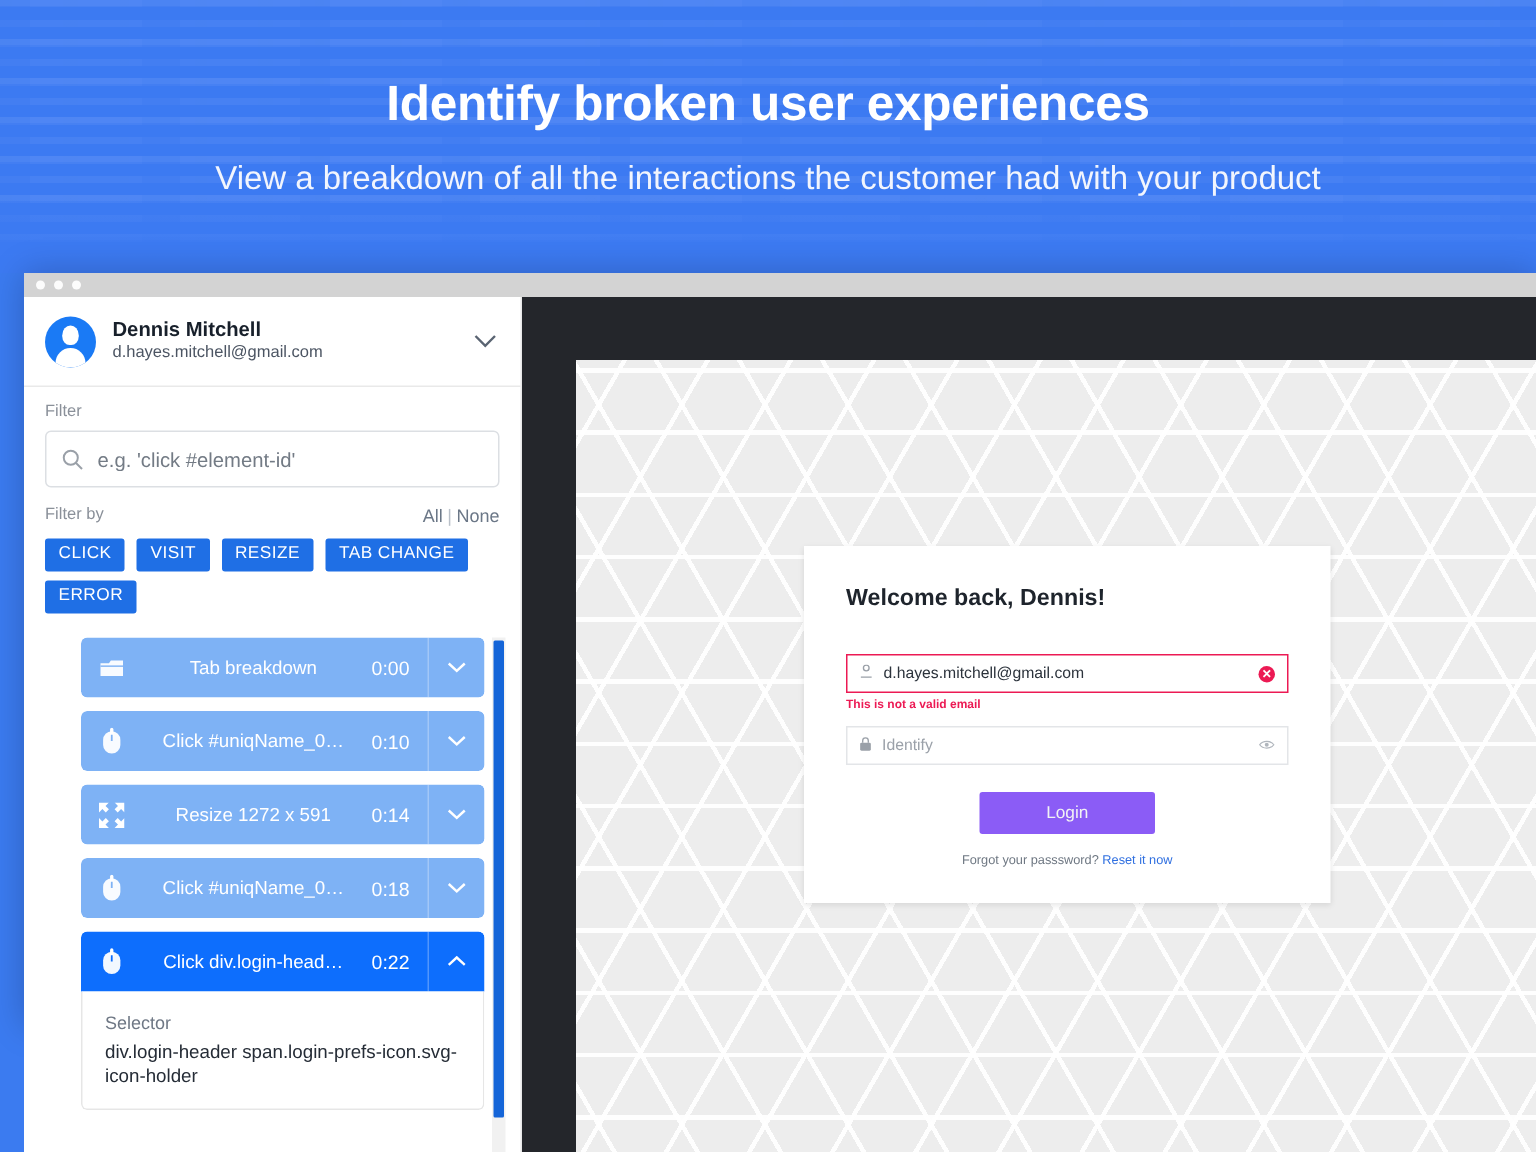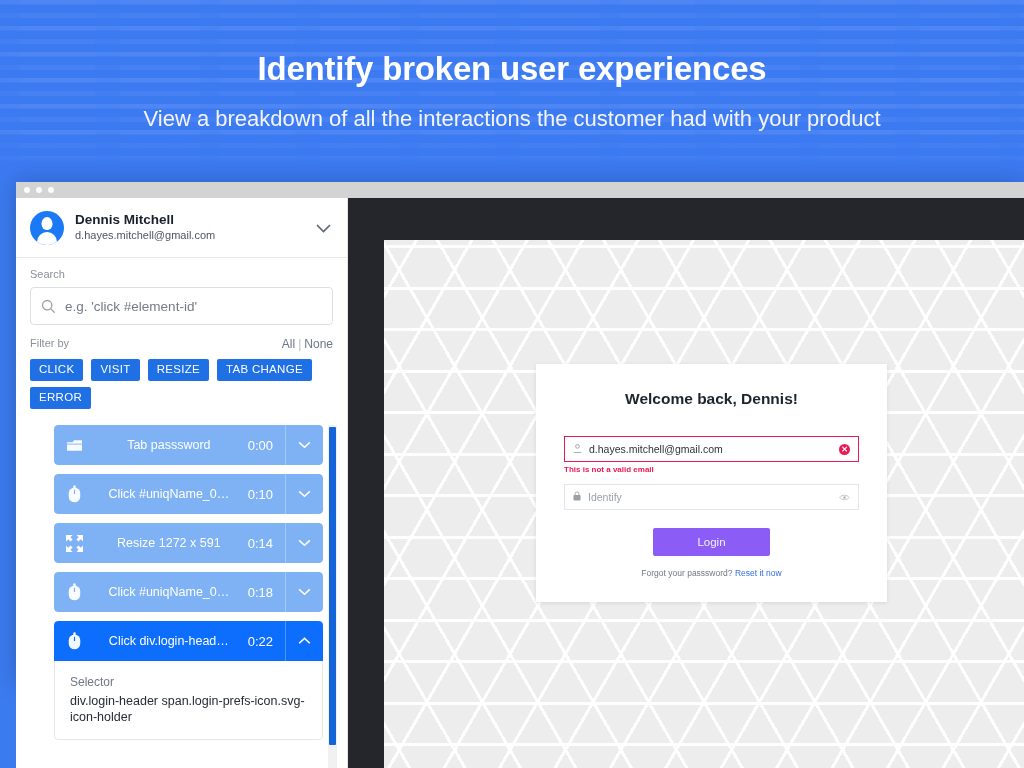--- a/index.html
+++ b/index.html
@@ -180,21 +180,21 @@
       repeating-linear-gradient(-60deg, rgba(255,255,255,.95) 0 3px, rgba(0,0,0,0) 3px 48px),
       repeating-linear-gradient(0deg,   rgba(255,255,255,.95) 0 3px, rgba(0,0,0,0) 3px 41.5px);
   }
 
   
   #login-card {
     position:absolute; left:152px; top:124px; width:351px;
     background:#ffffff; box-shadow:0 1px 4px rgba(0,0,0,.10);
     padding:26px 28px 24px 28px;
   }
-  #welcome { text-align:center; font-size:15.5px; color:#1e242c; font-weight:bold; }
+  #welcome { font-size:15.5px; color:#1e242c; font-weight:bold; }
   #email-field {
     margin-top:28px; height:26px; border:1.5px solid #ec1a54;
     display:flex; align-items:center; padding:0 8px; background:#fff;
   }
   .f-icon { color:#9aa0a8; font-size:10px; flex:0 0 auto; }
   #email-value { flex:1; margin-left:7px; font-size:10.5px; color:#2c333c; }
   #email-clear {
     width:11px; height:11px; border-radius:50%; background:#ec1a54;
     color:#fff; font-size:8px; line-height:11px; text-align:center; font-weight:bold;
   }
@@ -248,21 +248,21 @@
           <div id="user-email">d.hayes.mitchell@gmail.com</div>
         </div>
         <div id="user-chevron">
           <svg width="15" height="9" viewBox="0 0 15 9">
             <path d="M1 1 L7.5 7.5 L14 1" fill="none" stroke="currentColor" stroke-width="1.6"></path>
           </svg>
         </div>
       </div>
 
       <div id="search-block">
-        <div id="search-label">Search</div>
+        <div id="search-label">Filter</div>
         <div id="search-wrap">
           <span id="search-icon-g">
             <svg width="15" height="15" viewBox="0 0 16 16">
               <circle cx="6.6" cy="6.6" r="5" fill="none" stroke="currentColor" stroke-width="1.4"></circle>
               <line x1="10.3" y1="10.3" x2="14.6" y2="14.6" stroke="currentColor" stroke-width="1.4"></line>
             </svg>
           </span>
           <input id="search-input" type="text" placeholder="e.g. 'click #element-id'" style="">
         </div>
       </div>
@@ -287,21 +287,21 @@
         <div id="list">
 
           <div class="event">
             <div class="event-head">
               <span class="ev-icon">
                 <svg width="17" height="15" viewBox="0 0 18 16">
                   <path d="M1 4.5 h6 l1.4 -2 H17 v11 H1 z" fill="#ffffff" opacity=".95"></path>
                   <rect x="1" y="6" width="16" height="1" fill="#7eb2f5"></rect>
                 </svg>
               </span>
-              <span class="ev-label">Tab passsword</span>
+              <span class="ev-label">Tab breakdown</span>
               <span class="ev-time">0:00</span>
               <span class="ev-caret">
                 <svg width="13" height="8" viewBox="0 0 14 9">
                   <path d="M1 1.5 L7 7 L13 1.5" fill="none" stroke="#ffffff" stroke-width="1.8"></path>
                 </svg>
               </span>
             </div>
           </div>
 
           <div class="event">

